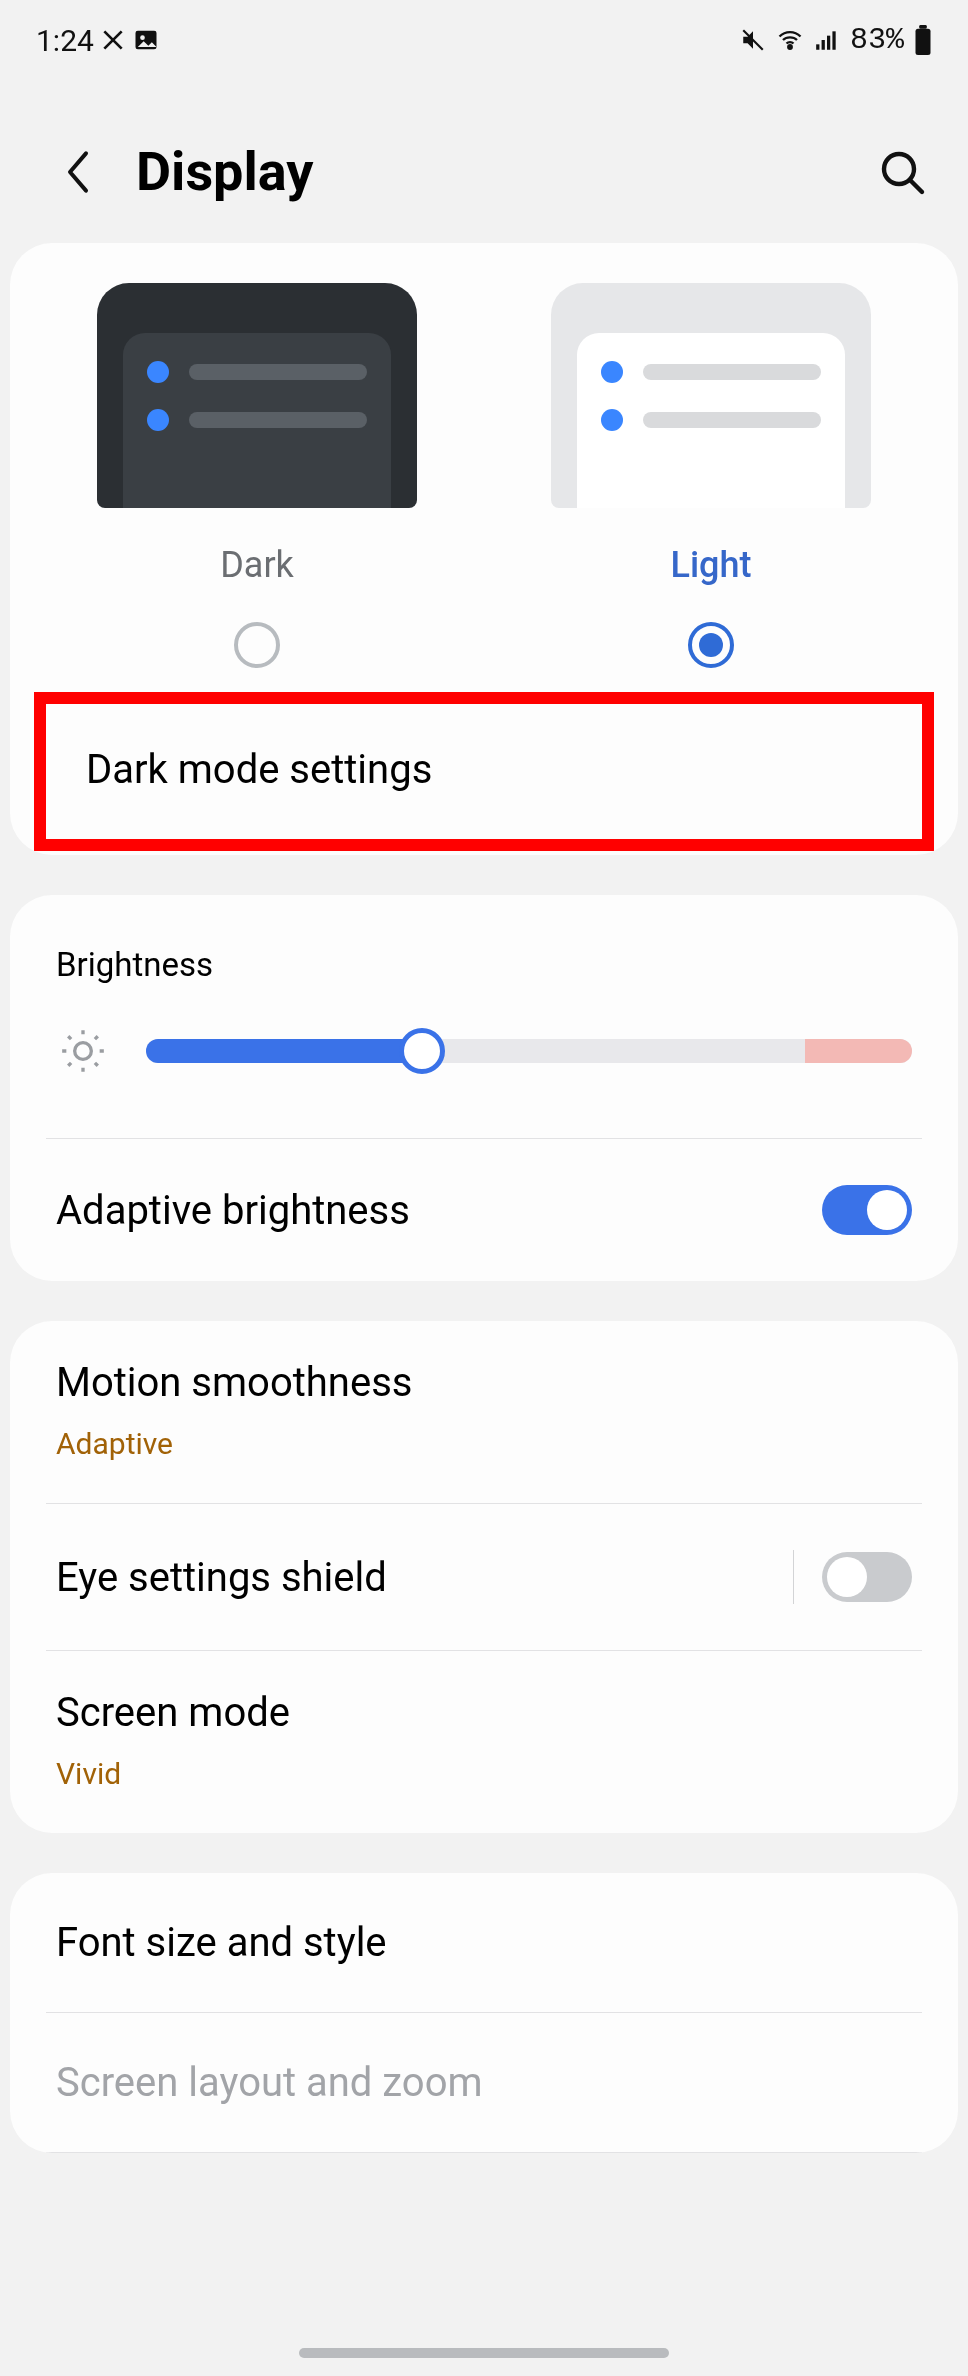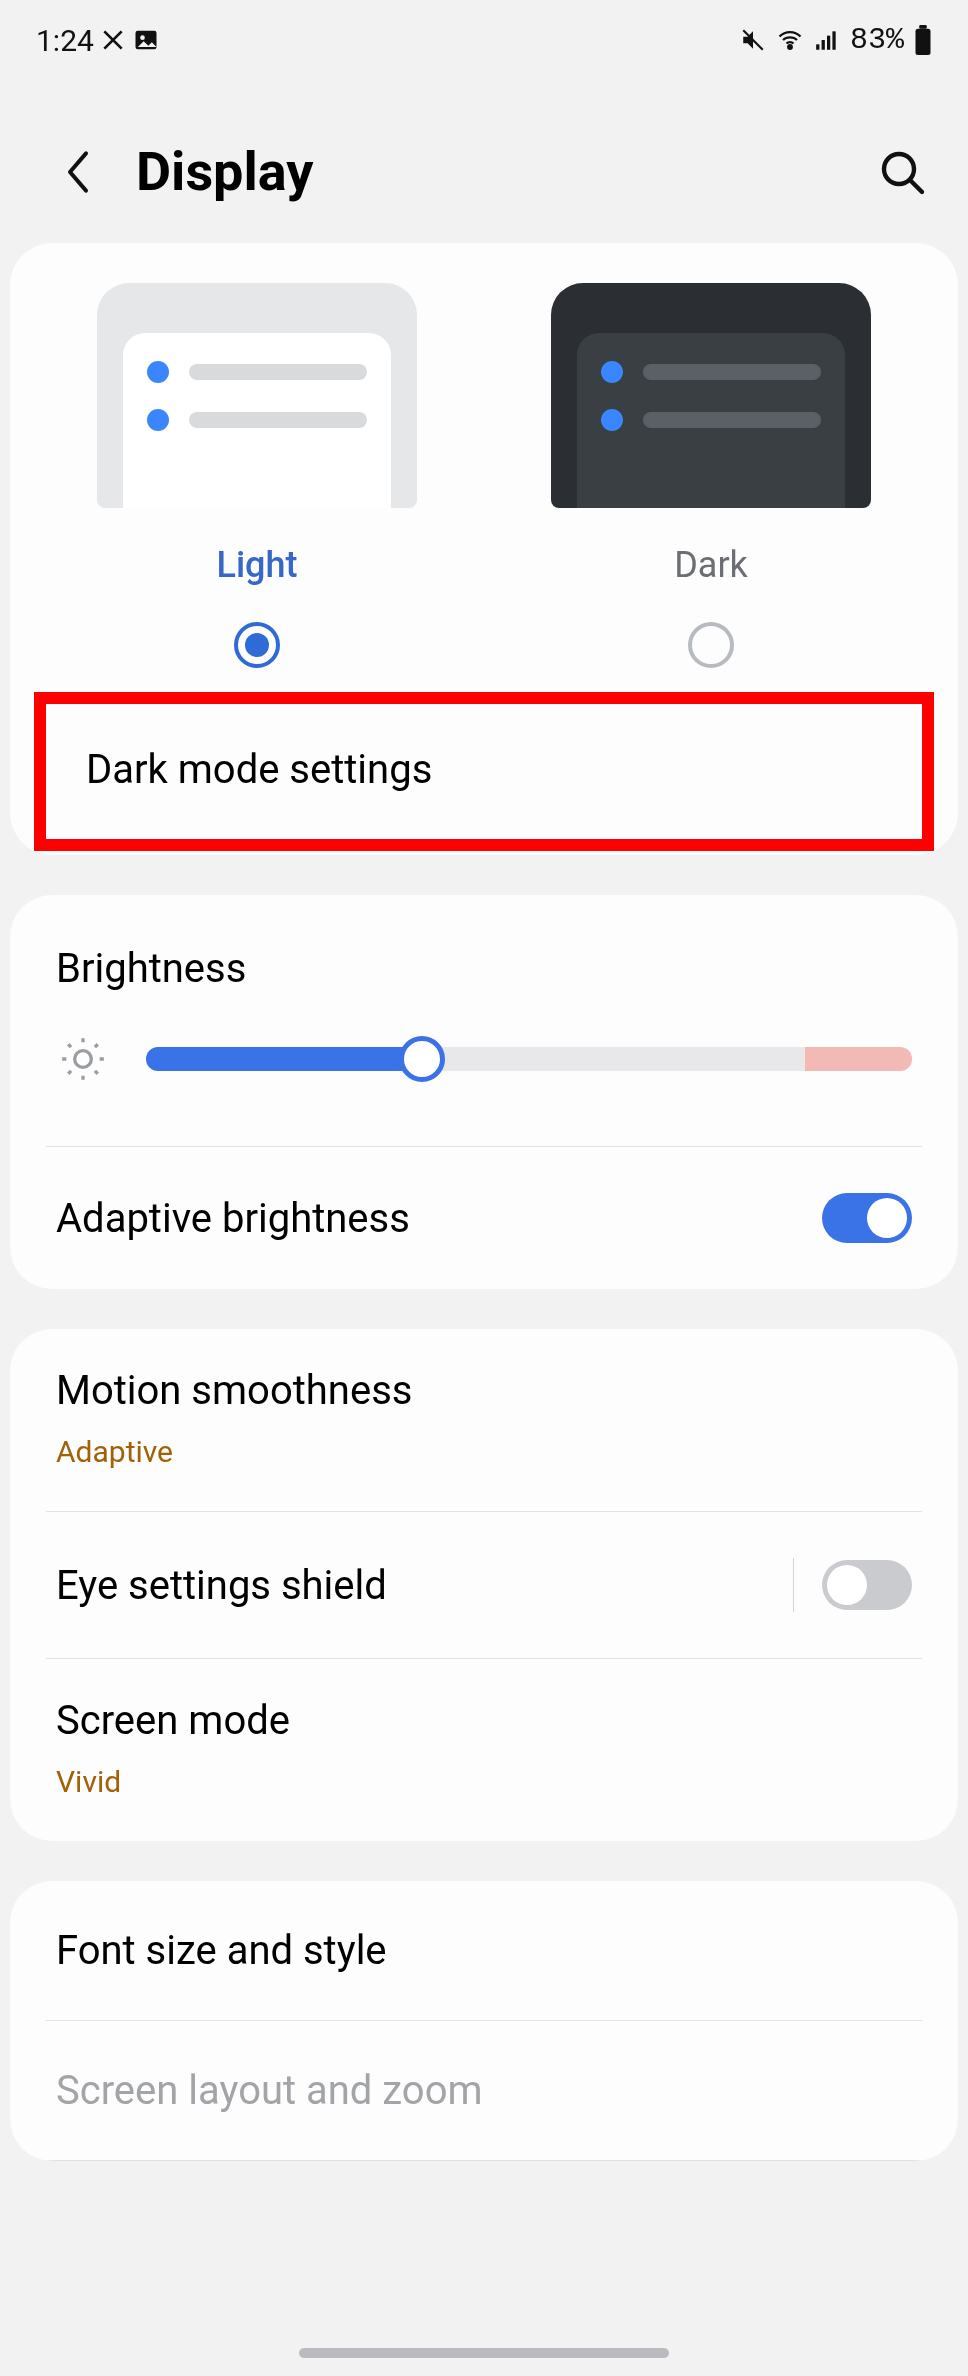--- a/index.html
+++ b/index.html
@@ -134,21 +134,21 @@
     border: 12px solid #ff0000;
     pointer-events: none;
   }
   .dark-mode-wrap {
     position: relative;
     margin: 10px 30px 0 30px;
   }
 
   
   .section-title {
-    font-size: 40px;
+    font-size: 33px;
     padding: 50px 46px 30px 46px;
   }
   .brightness-row {
     display: flex;
     align-items: center;
     padding: 10px 46px 60px 46px;
     gap: 36px;
   }
   .bright-icon {
     width: 54px; height: 54px;
@@ -312,52 +312,52 @@
   <div class="search-btn">
     <svg width="48" height="48" viewBox="0 0 24 24" fill="none" stroke="#111" stroke-width="2.2" stroke-linecap="round">
       <circle cx="10.5" cy="10.5" r="7.5"></circle>
       <line x1="16.5" y1="16.5" x2="22" y2="22"></line>
     </svg>
   </div>
 </div>
 
 <div class="card" style="padding-bottom:0;">
   <div class="theme-row">
+    <div class="theme-option">
+      <div class="theme-thumb dark">
+        <div class="thumb-inner">
+          <div class="thumb-line">
+              <div class="thumb-dot"></div>
+              <div class="thumb-bar"></div>
+            </div>
+          <div class="thumb-line">
+              <div class="thumb-dot"></div>
+              <div class="thumb-bar"></div>
+            </div>
+        </div>
+      </div>
+      <div class="theme-label">Dark</div>
+      <div class="radio"></div>
+    </div>
     <div class="theme-option selected">
       <div class="theme-thumb light">
         <div class="thumb-inner">
           <div class="thumb-line">
               <div class="thumb-dot"></div>
               <div class="thumb-bar"></div>
             </div>
           <div class="thumb-line">
               <div class="thumb-dot"></div>
               <div class="thumb-bar"></div>
             </div>
         </div>
       </div>
       <div class="theme-label">Light</div>
       <div class="radio"></div>
     </div>
-    <div class="theme-option">
-      <div class="theme-thumb dark">
-        <div class="thumb-inner">
-          <div class="thumb-line">
-              <div class="thumb-dot"></div>
-              <div class="thumb-bar"></div>
-            </div>
-          <div class="thumb-line">
-              <div class="thumb-dot"></div>
-              <div class="thumb-bar"></div>
-            </div>
-        </div>
-      </div>
-      <div class="theme-label">Dark</div>
-      <div class="radio"></div>
-    </div>
   </div>
 
   <div class="dark-mode-wrap">
     <div class="dark-mode-row">
       <span>Dark mode settings</span>
     </div>
     <div class="highlight-box"></div>
   </div>
   <div style="height:10px"></div>
 </div>

